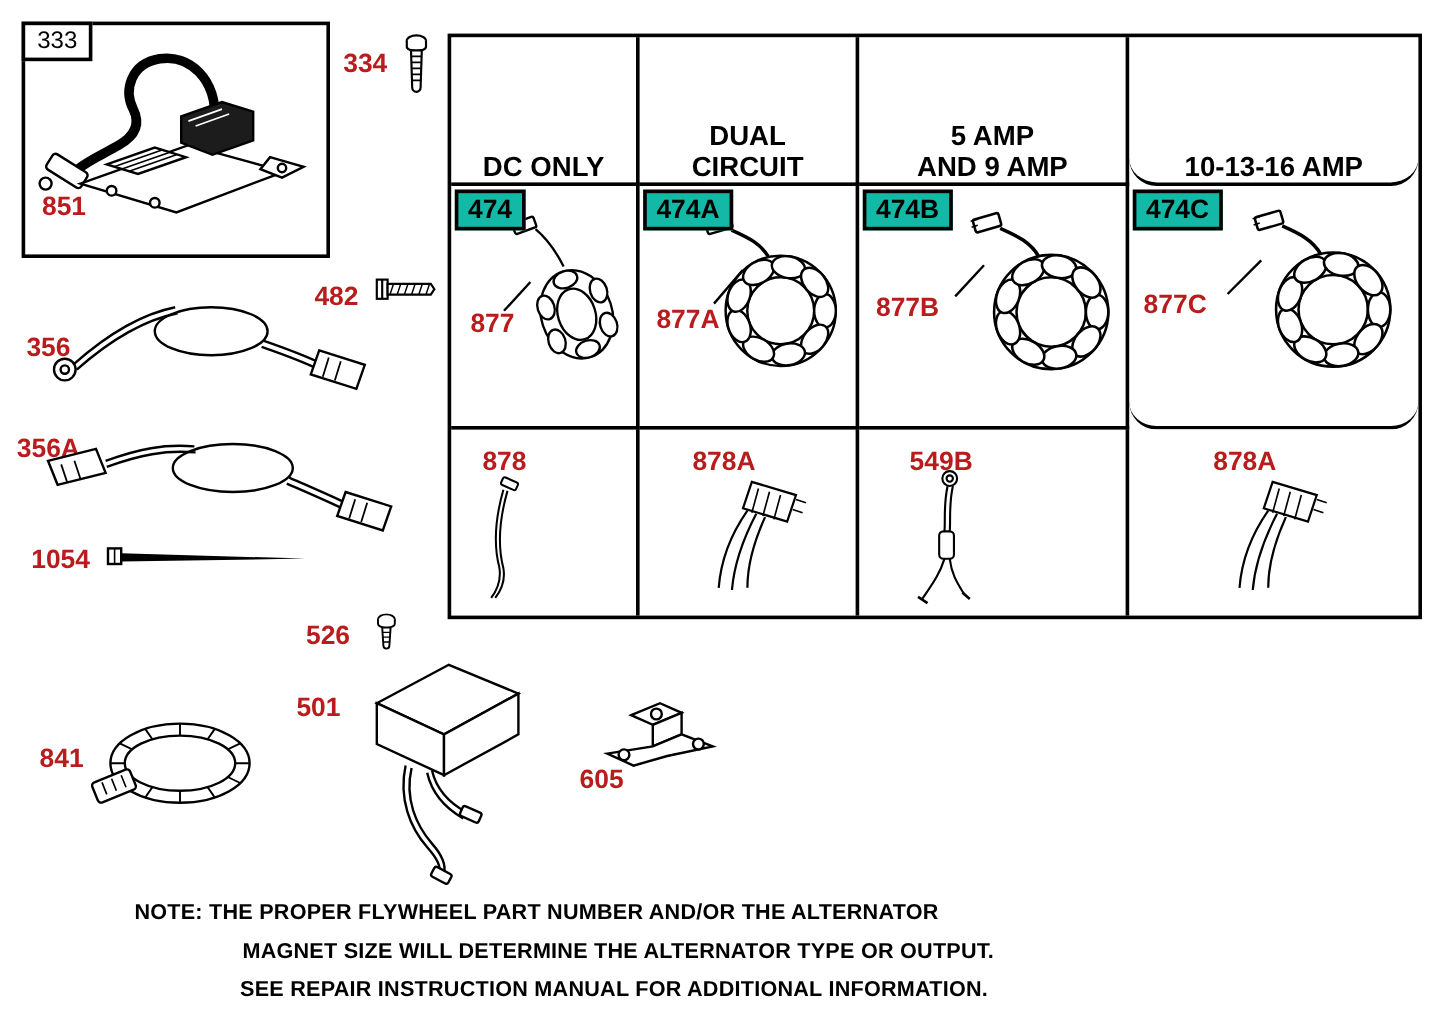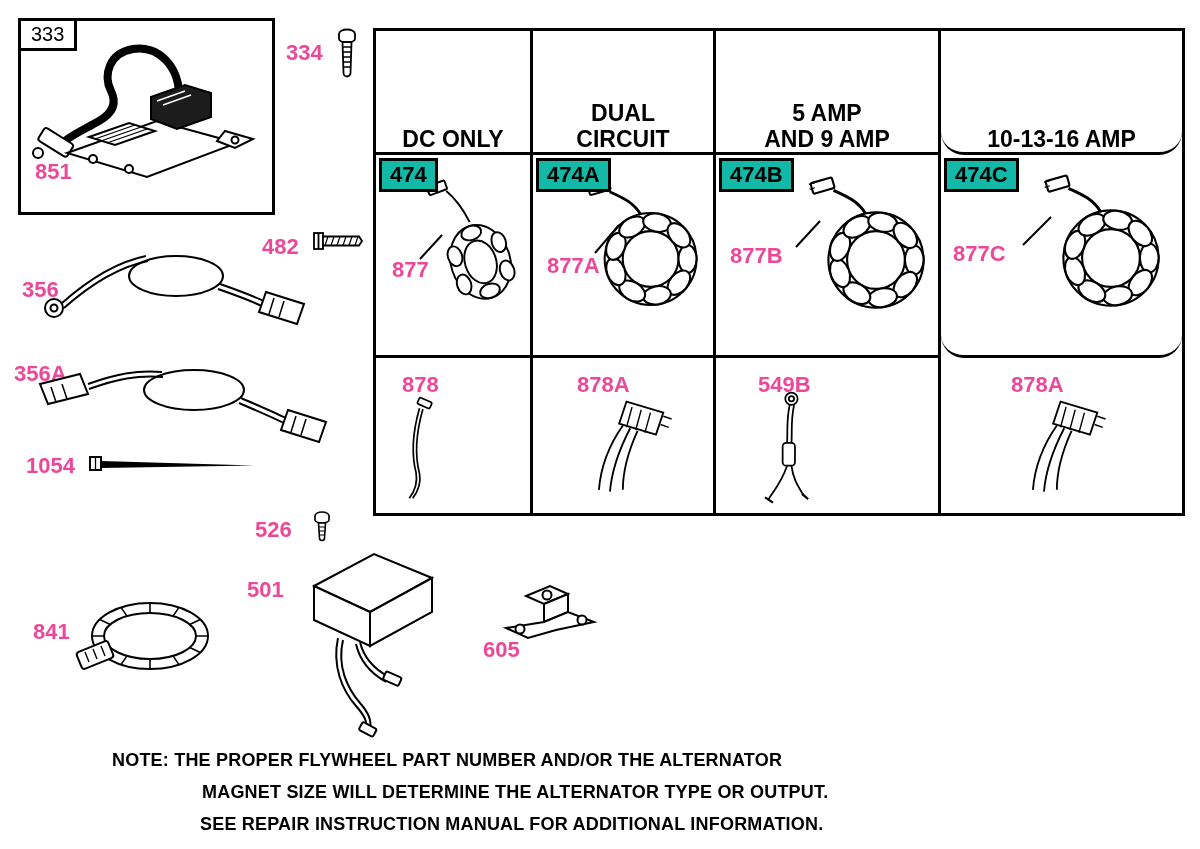--- a/index.html
+++ b/index.html
@@ -12,21 +12,21 @@
     color: #000;
     font-family: "Liberation Sans", sans-serif;
     overflow: hidden;
   }
   .abs { position: absolute; }
   .plabel {
     position: absolute;
     font-weight: bold;
     font-size: 22px;
     white-space: nowrap;
-    color: #ec4899;
+    color: #b91c1c;
   }
   
   .panel333 {
     position: absolute; left: 18px; top: 18px;
     width: 257px; height: 197px;
     border: 3px solid #000; background: #fff;
   }
   .badge333 {
     position: absolute; left: -3px; top: -3px;
     border: 3px solid #000; background: #fff;

